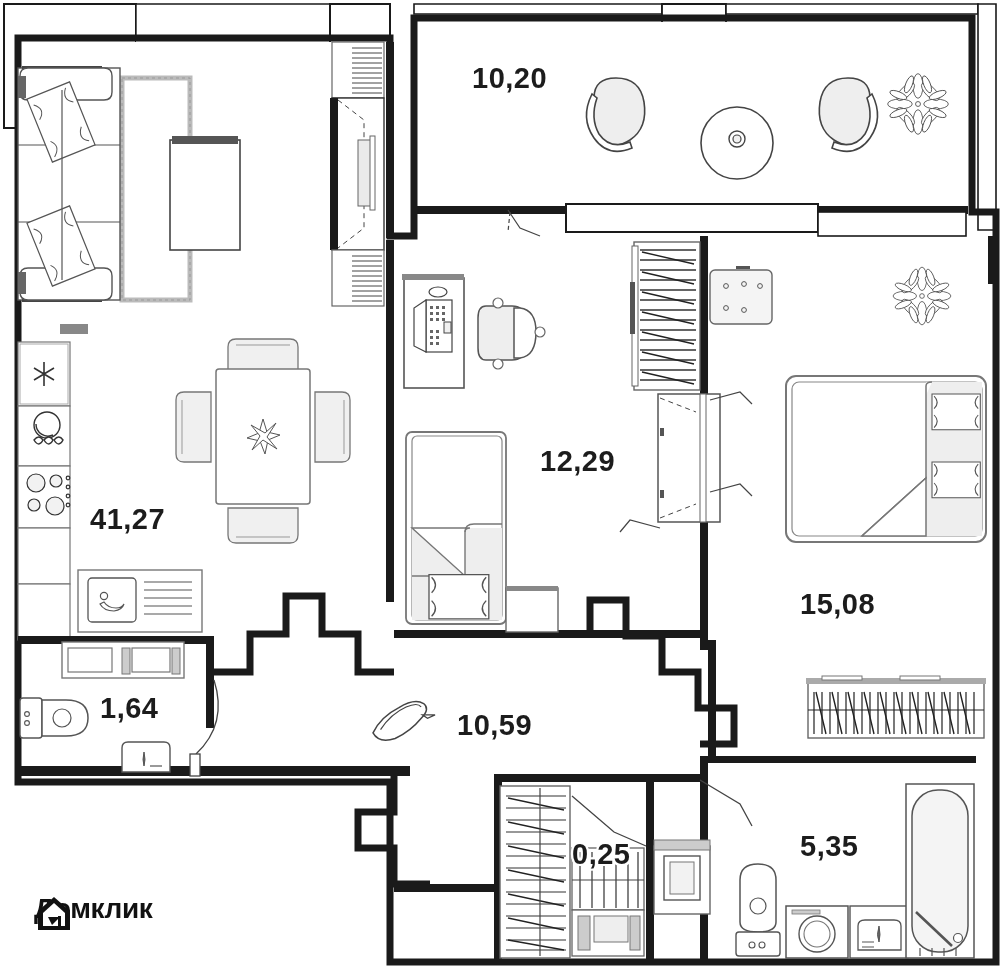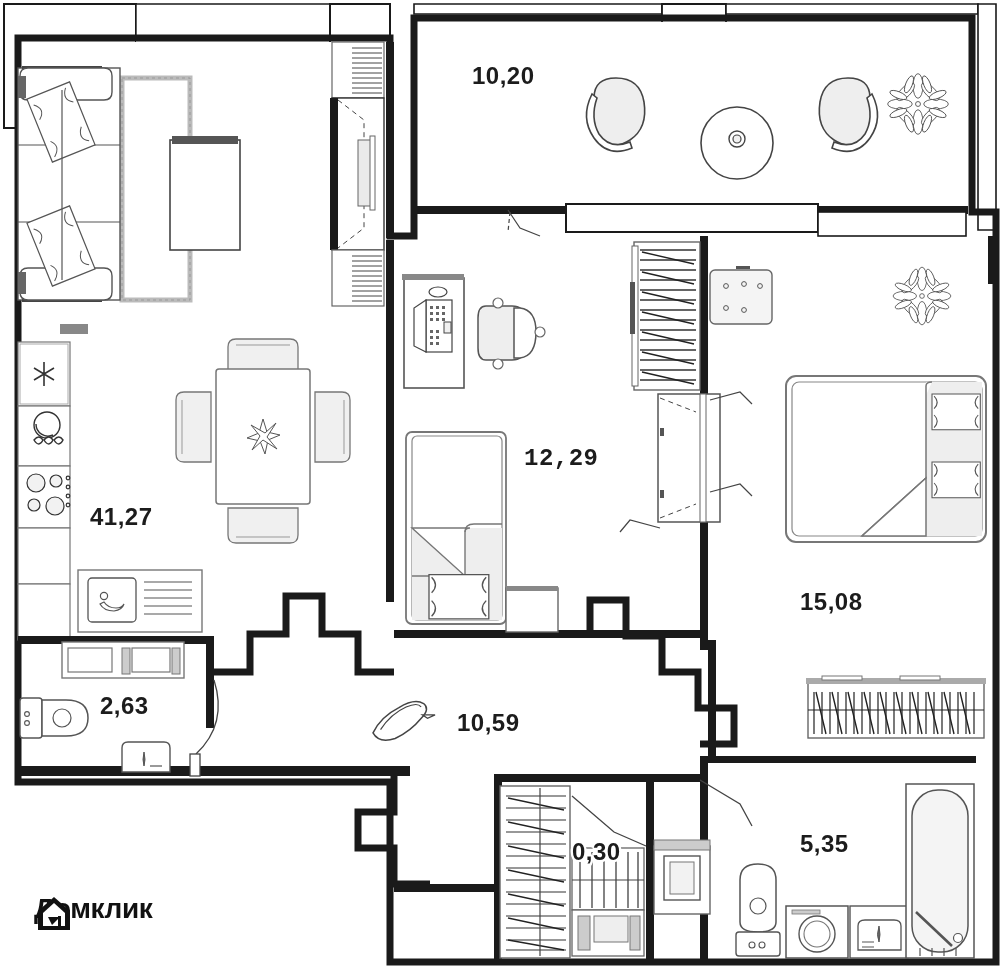--- a/index.html
+++ b/index.html
@@ -2,21 +2,21 @@
 <html><head>
 <meta charset="utf-8">
 <style>
   html,body{margin:0;padding:0;background:#ffffff;}
   body{font-family:"Liberation Sans", sans-serif;}
   #plan{position:relative;width:1000px;height:966px;background:#fff;overflow:hidden;}
   #plan svg{position:absolute;left:0;top:0;}
   .arealabel{
     position:absolute;
     font-family:"Liberation Sans", sans-serif;
-    font-size:24px;
+    font-size:29px;
     font-weight:700;
     color:#1c1c1c;
     letter-spacing:0.5px;
     white-space:nowrap;
     text-shadow:
       -1.6px -1.6px 0 #fff, 1.6px -1.6px 0 #fff,
       -1.6px  1.6px 0 #fff, 1.6px  1.6px 0 #fff,
       -2.2px 0 0 #fff, 2.2px 0 0 #fff,
        0 -2.2px 0 #fff, 0 2.2px 0 #fff;
     pointer-events:none;
@@ -496,26 +496,26 @@
       <rect x="18" y="76" width="8" height="22" fill="#666"></rect>
       <rect x="18" y="272" width="8" height="22" fill="#666"></rect>
       <rect x="60" y="324" width="28" height="10" fill="#888"></rect>
       <rect x="988" y="236" width="8" height="48" fill="#1a1a1a"></rect>
     </g>
 
   </svg>
 
   <div class="arealabel" style="left:472px;top:62px;">10,20</div>
   <div class="arealabel" style="left:90px;top:503px;">41,27</div>
-  <div class="arealabel" style="left:524px;top:445px;font-family:Liberation Mono, monospace;">12,29</div>
+  <div class="arealabel" style="left:540px;top:445px;">12,29</div>
   <div class="arealabel" style="left:800px;top:588px;">15,08</div>
   <div class="arealabel" style="left:457px;top:696px;margin-top:13px;">10,59</div>
-  <div class="arealabel" style="left:100px;top:692px;">2,63</div>
+  <div class="arealabel" style="left:100px;top:692px;">1,64</div>
   <div class="arealabel" style="left:800px;top:830px;">5,35</div>
-  <div class="arealabel" style="left:572px;top:838px;">0,30</div>
+  <div class="arealabel" style="left:572px;top:838px;">0,25</div>
 
   <div id="logo">
     <svg class="logomark" viewBox="0 0 40 40">
       <path d="M4,18 L20,4 L36,18 L36,37 L4,37 Z" fill="#111"></path>
       <path d="M9,20 L20,10 L31,20 L31,33 L9,33 Z" fill="#fff"></path>
       <path d="M14,24 L26,24 L18,32 Z" fill="#111"></path>
       <rect x="24" y="23" width="3" height="12" fill="#111"></rect>
     </svg>
     <span class="logotext">Домклик</span>
   </div>

